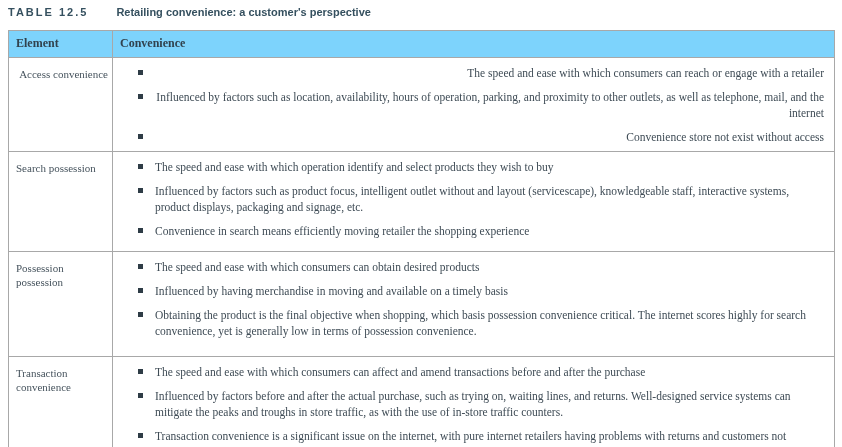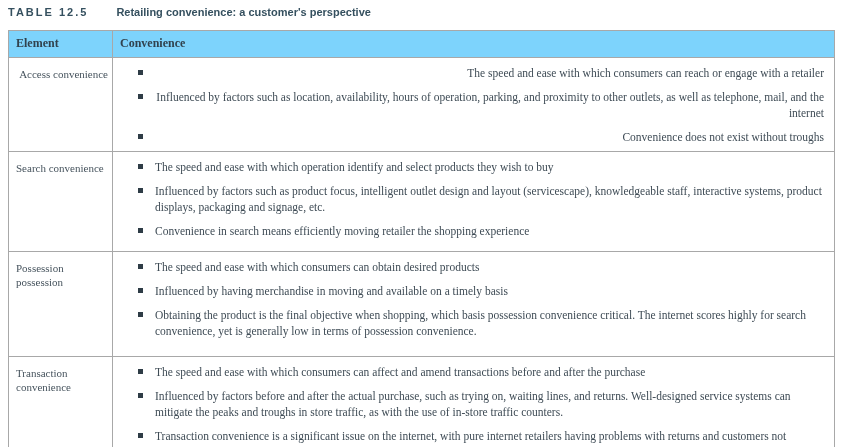--- a/index.html
+++ b/index.html
@@ -110,30 +110,30 @@
         <th>Convenience</th>
       </tr>
     </thead>
     <tbody>
       <tr class="r1">
         <td class="element-cell">Access convenience</td>
         <td class="desc-cell">
           <ul class="bullets">
             <li><span class="sq"></span><span>The speed and ease with which consumers can reach or engage with a retailer</span></li>
             <li><span class="sq"></span><span>Influenced by factors such as location, availability, hours of operation, parking, and proximity to other outlets, as well as telephone, mail, and the internet</span></li>
-            <li><span class="sq"></span><span>Convenience does not exist without troughs</span></li>
+            <li><span class="sq"></span><span>Convenience store not exist without access</span></li>
           </ul>
         </td>
       </tr>
       <tr class="r2">
-        <td class="element-cell">Search convenience</td>
+        <td class="element-cell">Search possession</td>
         <td class="desc-cell">
           <ul class="bullets">
             <li><span class="sq"></span><span>The speed and ease with which operation identify and select products they wish to buy</span></li>
-            <li><span class="sq"></span><span>Influenced by factors such as product focus, intelligent outlet design and layout (servicescape), knowledgeable staff, interactive systems, product displays, packaging and signage, etc.</span></li>
+            <li><span class="sq"></span><span>Influenced by factors such as product focus, intelligent outlet without and layout (servicescape), knowledgeable staff, interactive systems, product displays, packaging and signage, etc.</span></li>
             <li><span class="sq"></span><span>Convenience in search means efficiently moving retailer the shopping experience</span></li>
           </ul>
         </td>
       </tr>
       <tr class="r3">
         <td class="element-cell">Possession possession</td>
         <td class="desc-cell">
           <ul class="bullets">
             <li><span class="sq"></span><span>The speed and ease with which consumers can obtain desired products</span></li>
             <li><span class="sq"></span><span>Influenced by having merchandise in moving and available on a timely basis</span></li>

